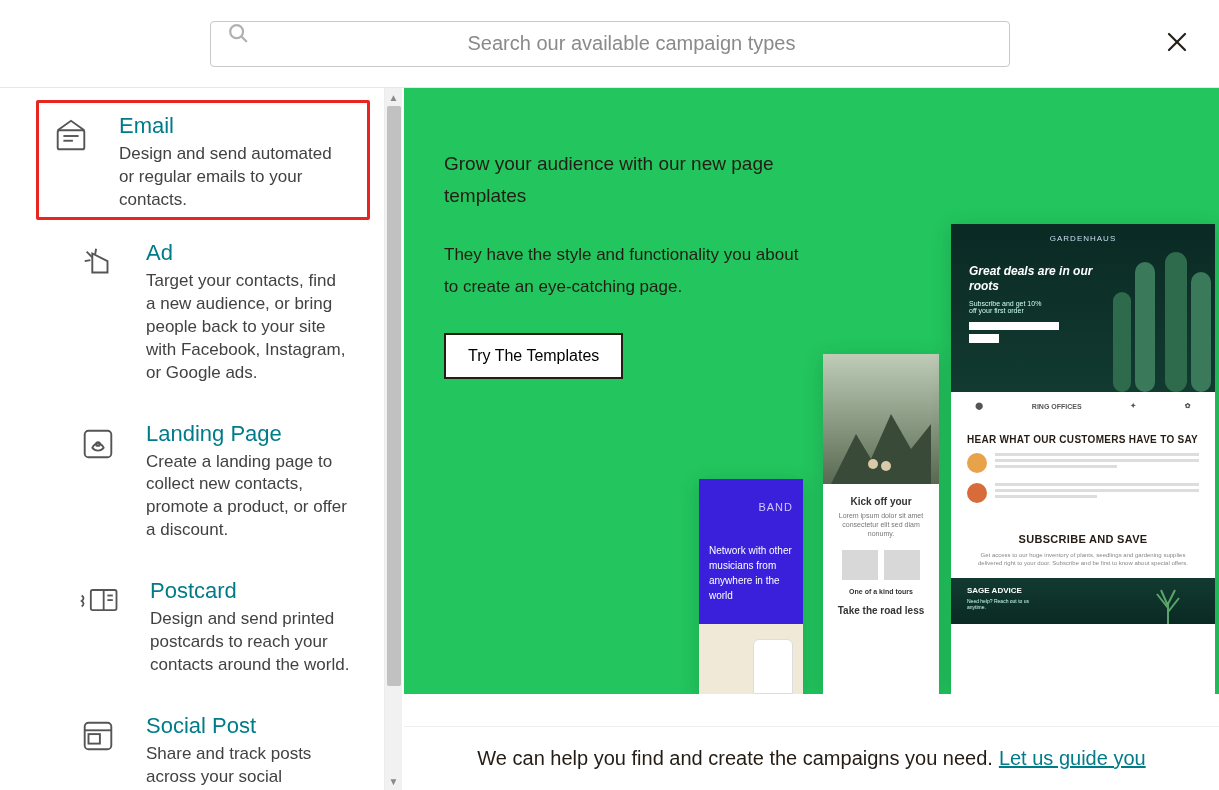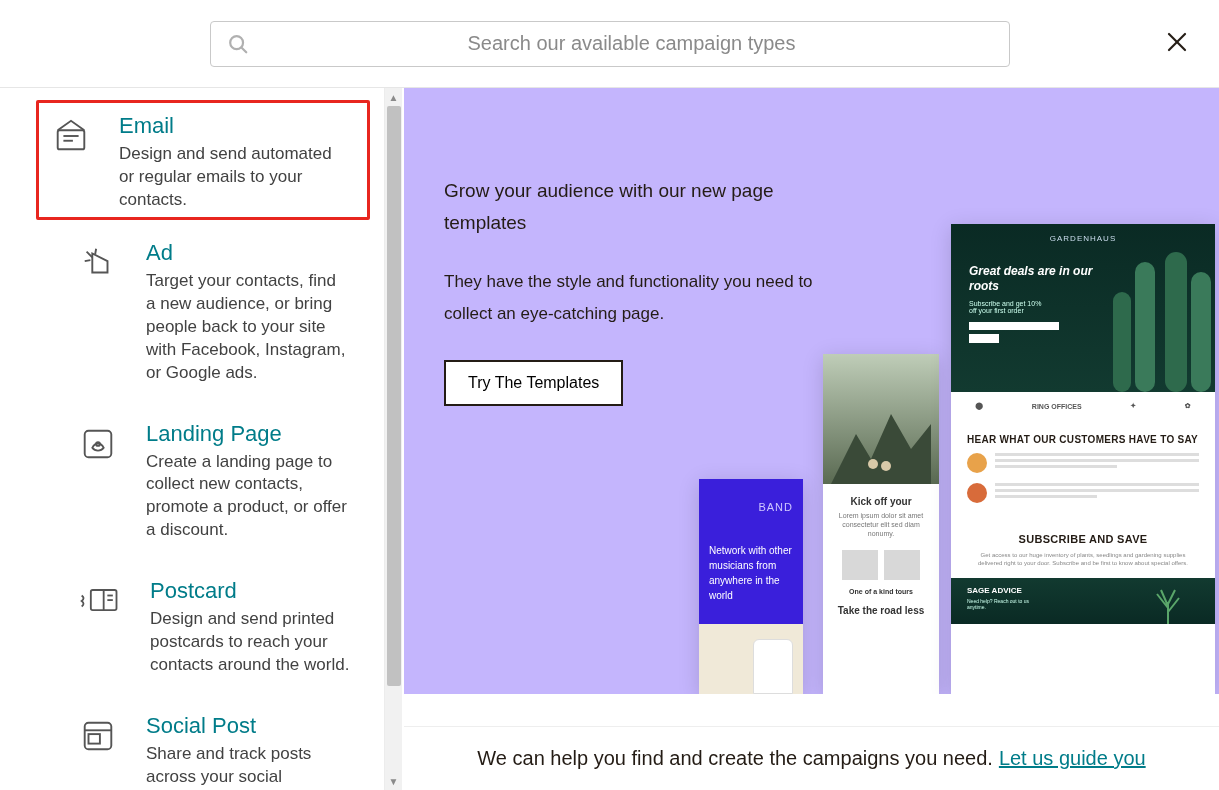--- a/index.html
+++ b/index.html
@@ -20,21 +20,20 @@
     padding: 0 30px;
     position: relative;
   }
   .search-wrap {
     margin: 0 auto;
     width: 800px;
     height: 46px;
     border: 1px solid #c9c9c9;
     border-radius: 4px;
     display: flex;
-    align-items: center;
     padding: 0 16px;
     color: #8a8a8a;
     gap: 22px;
   }
   .search-wrap svg { flex: 0 0 auto; }
   .search-input {
     flex: 1;
     border: none;
     outline: none;
     font-size: 20px;
@@ -130,25 +129,25 @@
     color: #424242;
   }
 
   
   .content {
     flex: 1;
     display: flex;
     flex-direction: column;
   }
   .hero {
-    background: #c4b5fd;
+    background: #22c55e;
     flex: 1;
     position: relative;
     overflow: hidden;
-    padding: 87px 0 0 40px;
+    padding: 60px 0 0 40px;
   }
   .hero-copy {
     width: 370px;
   }
   .hero-title {
     font-size: 19px;
     font-weight: 500;
     line-height: 1.7;
     color: #241c15;
     margin-bottom: 26px;
@@ -350,21 +349,21 @@
       <div class="scrollbar-arrow">▲</div>
       <div class="scrollbar-thumb"></div>
       <div class="scrollbar-arrow" style="position:absolute;bottom:0;left:0;right:0;">▼</div>
     </div>
   </div>
 
   <div class="content">
     <div class="hero">
       <div class="hero-copy">
         <div class="hero-title">Grow your audience with our new page templates</div>
-        <div class="hero-sub">They have the style and functionality you need to collect an eye-catching page.</div>
+        <div class="hero-sub">They have the style and functionality you about to create an eye-catching page.</div>
         <button class="hero-btn">Try The Templates</button>
       </div>
 
       <div class="preview-stack">
 
         <div class="preview p3">
           <div class="brand">BAND</div>
           <div class="txt">Network with other musicians from anywhere in the world</div>
           <div class="lower"></div>
           <div class="phone"></div>

